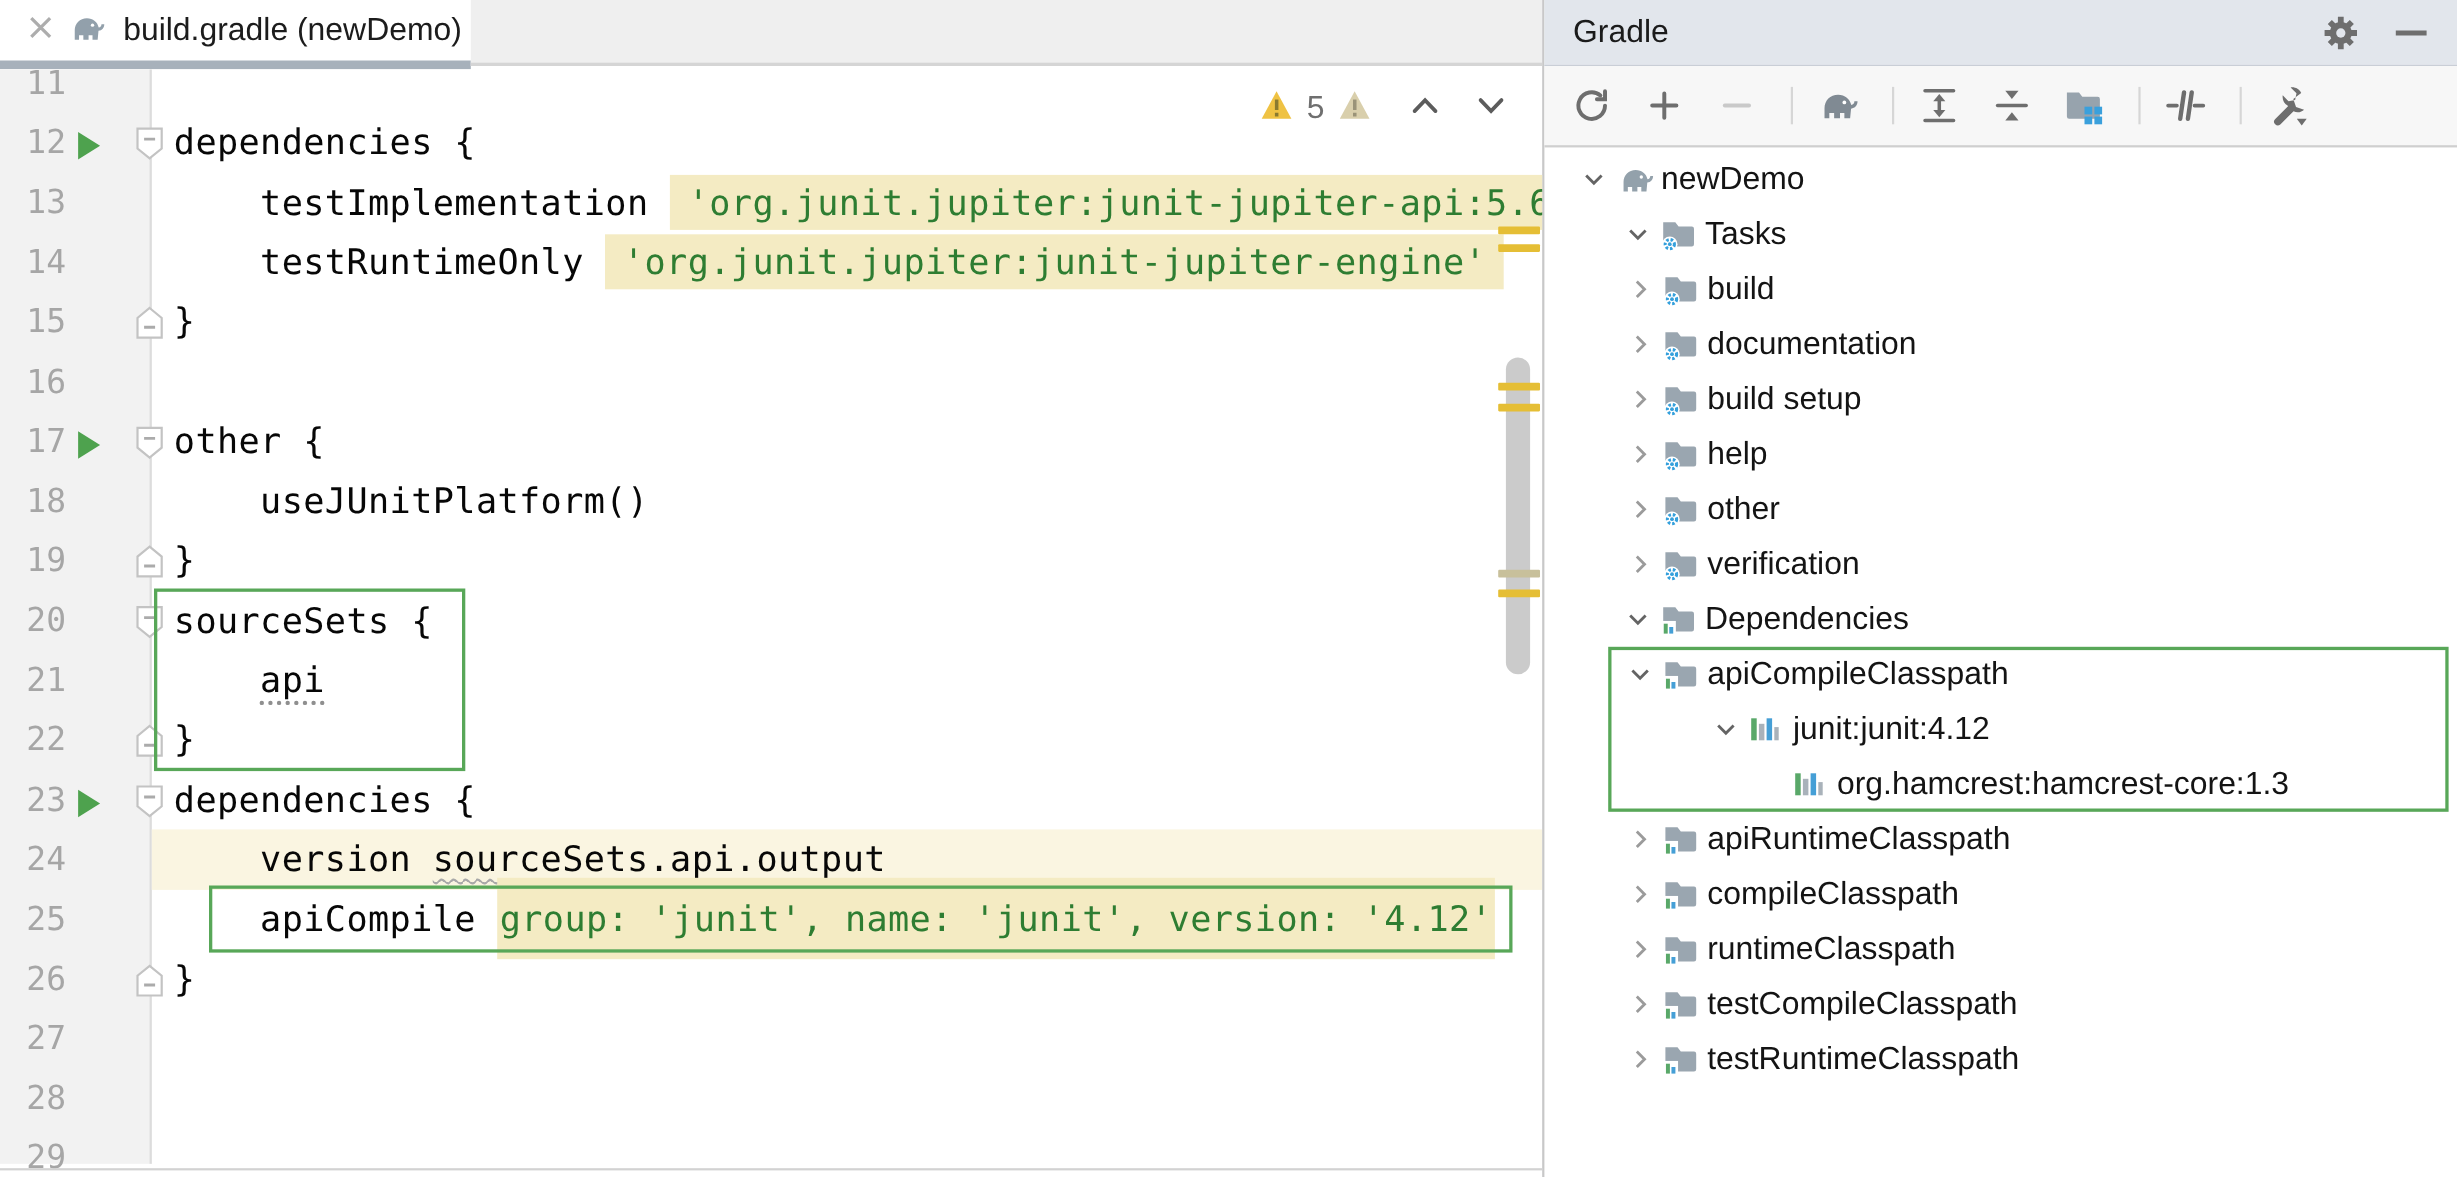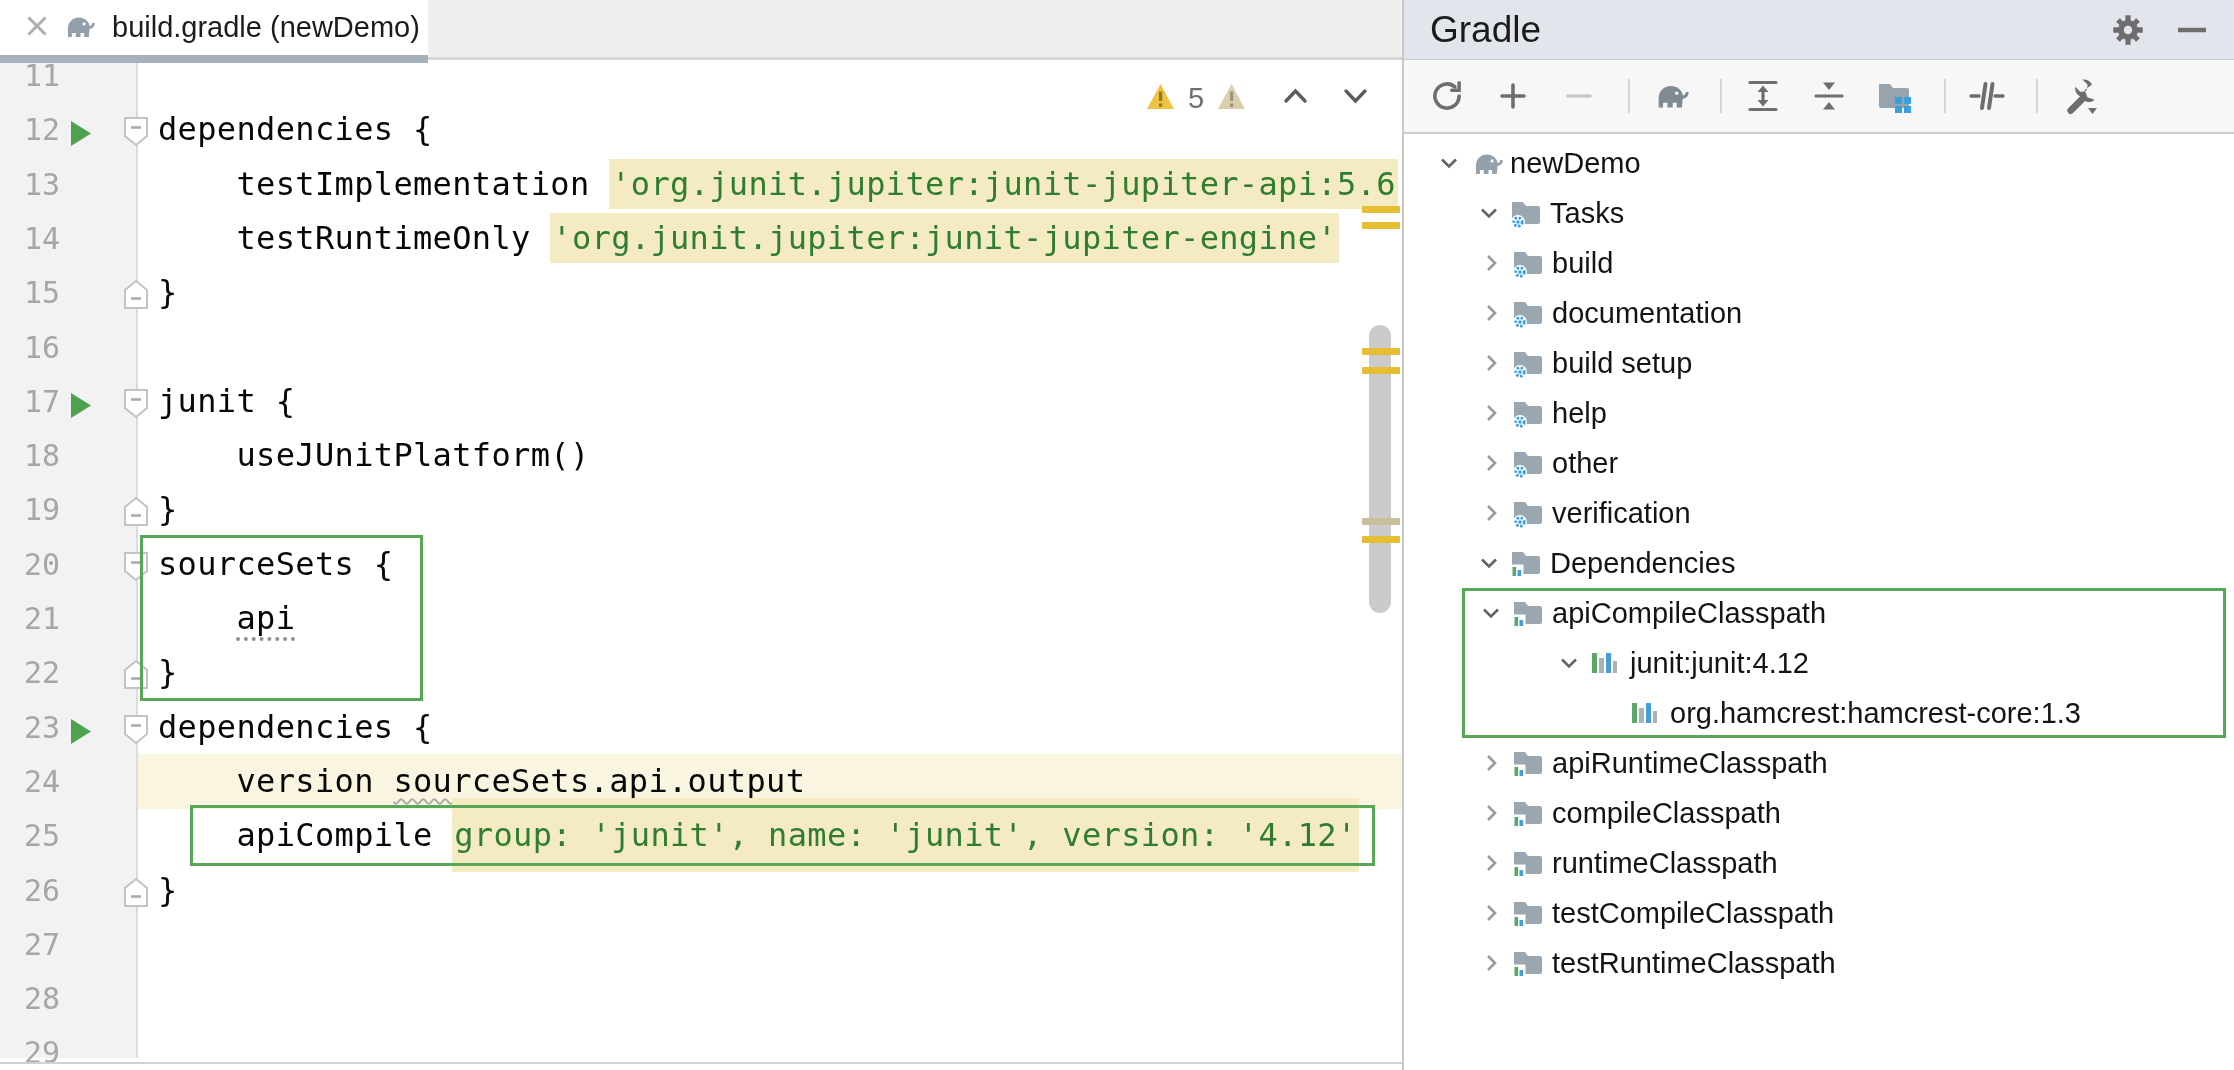--- a/index.html
+++ b/index.html
@@ -19,42 +19,42 @@
 
   .editor-body { position:absolute; left:0; top:63px; width:1402px; height:1007px; overflow:hidden; background:#fff; }
   .gutter { position:absolute; left:0; top:0; width:138px; height:995px; background:#F2F2F2; border-right:2px solid #DCDCDC; z-index:0; }
   .bottom-line { position:absolute; left:0; right:0; top:999px; height:2px; background:#D2D2D2; z-index:5; }
 
   .code-row { position:absolute; left:0; width:1402px; height:55px; line-height:55px; z-index:1; }
   .ln { position:absolute; left:0; top:0; width:60px; text-align:right; font-family:"DejaVu Sans Mono", monospace; font-size:30px; color:#A6A6A6; }
   .run-arrow { position:absolute; left:68px; top:13px; }
   .fold { position:absolute; left:123px; top:12px; }
   .code-text { position:absolute; left:158px; top:0; white-space:pre; font-family:"DejaVu Sans Mono", monospace; font-size:32px; letter-spacing:0.35px; color:#070707; }
-  .str { color:#2E7D32; background:#F4EBC3; padding:6px 2px; }
+  .str { color:#2E7D32; background:#F4EBC3; padding:6px 16px; }
   .args { color:#2E7D32; background:#F4EBC3; padding:18px 2px; }
   .warnline { text-decoration:underline; text-decoration-style:wavy; text-decoration-color:#A8A8A8; text-decoration-thickness:2px; text-underline-offset:6px; }
   .dotline { text-decoration:underline; text-decoration-style:dotted; text-decoration-color:#8F8F8F; text-decoration-thickness:3.5px; text-underline-offset:8px; }
   .row-bg24 { position:absolute; left:138px; right:0; top:0; bottom:0; background:#FAF5E1; z-index:-1; }
 
   .hl-box { position:absolute; border:3px solid #58A758; z-index:3; pointer-events:none; }
   .box-sourcesets { left:140px; top:472px; width:283px; height:166px; }
   .box-apicompile { left:190px; top:742px; width:1185px; height:61px; }
 
   .inspections { position:absolute; left:1146px; top:17px; height:36px; display:flex; align-items:center; gap:13px; z-index:6; cursor:pointer; }
   .insp-count { font-size:29px; color:#6F6F6F; }
 
   .scrollbar { position:absolute; right:0; top:0; width:42px; height:995px; z-index:4; }
   .sb-thumb { position:absolute; left:9px; top:262px; width:22px; height:288px; background:#CBCBCB; border-radius:12px; }
   .stripe { position:absolute; left:2px; width:38px; height:7px; background:#E5BE35; border-radius:1px; }
   .stripe.tan { background:#C8C09B; }
 
   
   .gradle-panel { position:absolute; left:1402px; top:0; width:832px; height:1070px; background:#fff; border-left:2px solid #C8C8C8; }
   .panel-header { position:absolute; left:0; top:0; right:0; height:60px; background:#E2E6EC; border-bottom:1px solid #C9CED6; display:flex; align-items:center; padding:0 26px; }
-  .panel-title { font-size:37px; color:#1b1b1b; flex:1; }
+  .panel-title { font-size:29px; color:#1b1b1b; flex:1; }
   .panel-header .hicon { display:flex; align-items:center; margin-left:28px; cursor:pointer; }
 
   .panel-toolbar { position:absolute; left:0; top:60px; right:0; height:74px; background:#F7F7F7; border-bottom:2px solid #CFCFCF; display:flex; align-items:center; padding-left:20px; }
   .tbtn { width:46px; height:46px; display:flex; align-items:center; justify-content:center; margin-right:20px; cursor:pointer; border-radius:6px; }
   .tb-divider { width:2px; height:34px; background:#D6D6D6; margin:0 18px 0 6px; }
 
   .tree { position:absolute; left:0; top:134px; right:0; bottom:0; padding-top:4px; overflow:hidden;text-align:center; }
   .trow { display:flex; align-items:center; height:50px; cursor:pointer; }
   .chev { width:38px; display:flex; justify-content:center; align-items:center; flex:none; }
   .ticon { width:38px; display:flex; align-items:center; flex:none; }
@@ -133,21 +133,21 @@
 
       <div class="code-row" style="top:310.8px">
         <span class="ln">17</span>
         <span class="run-arrow"><svg width="25" height="29" viewBox="0 0 25 29">
               <path d="M3 2 L23 14.5 L3 27 Z" fill="#4EA24E"></path>
             </svg></span>
         <span class="fold"><svg width="26" height="31" viewBox="0 0 26 31">
               <path d="M2 2 h22 v18 l-11 9 -11 -9 z" fill="#fff" stroke="#C3C3C3" stroke-width="2"></path>
               <path d="M8 11.5 h10" stroke="#ABABAB" stroke-width="2.6"></path>
             </svg></span>
-        <span class="code-text">junit {</span>
+        <span class="code-text">other {</span>
       </div>
 
       <div class="code-row" style="top:365.1px">
         <span class="ln">18</span>
         <span class="code-text">    useJUnitPlatform()</span>
       </div>
 
       <div class="code-row" style="top:419.4px">
         <span class="ln">19</span>
         <span class="fold"><svg width="26" height="31" viewBox="0 0 26 31">

